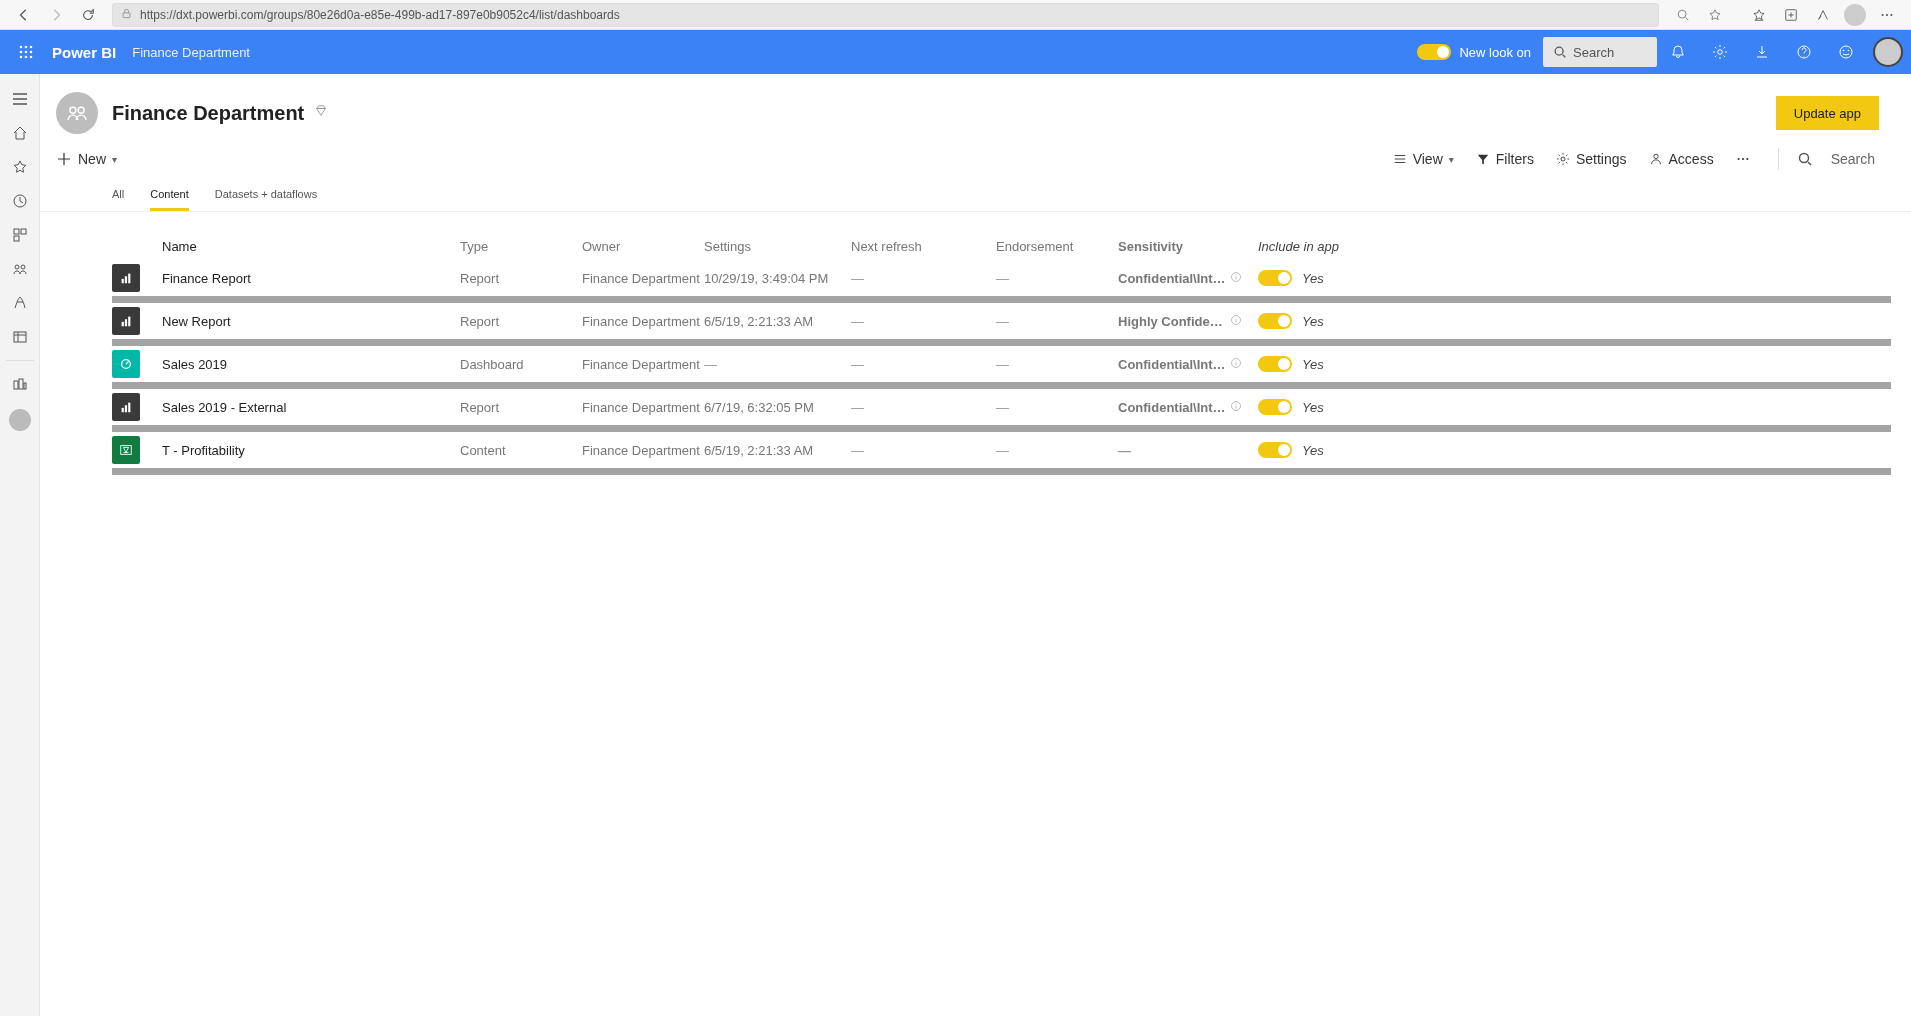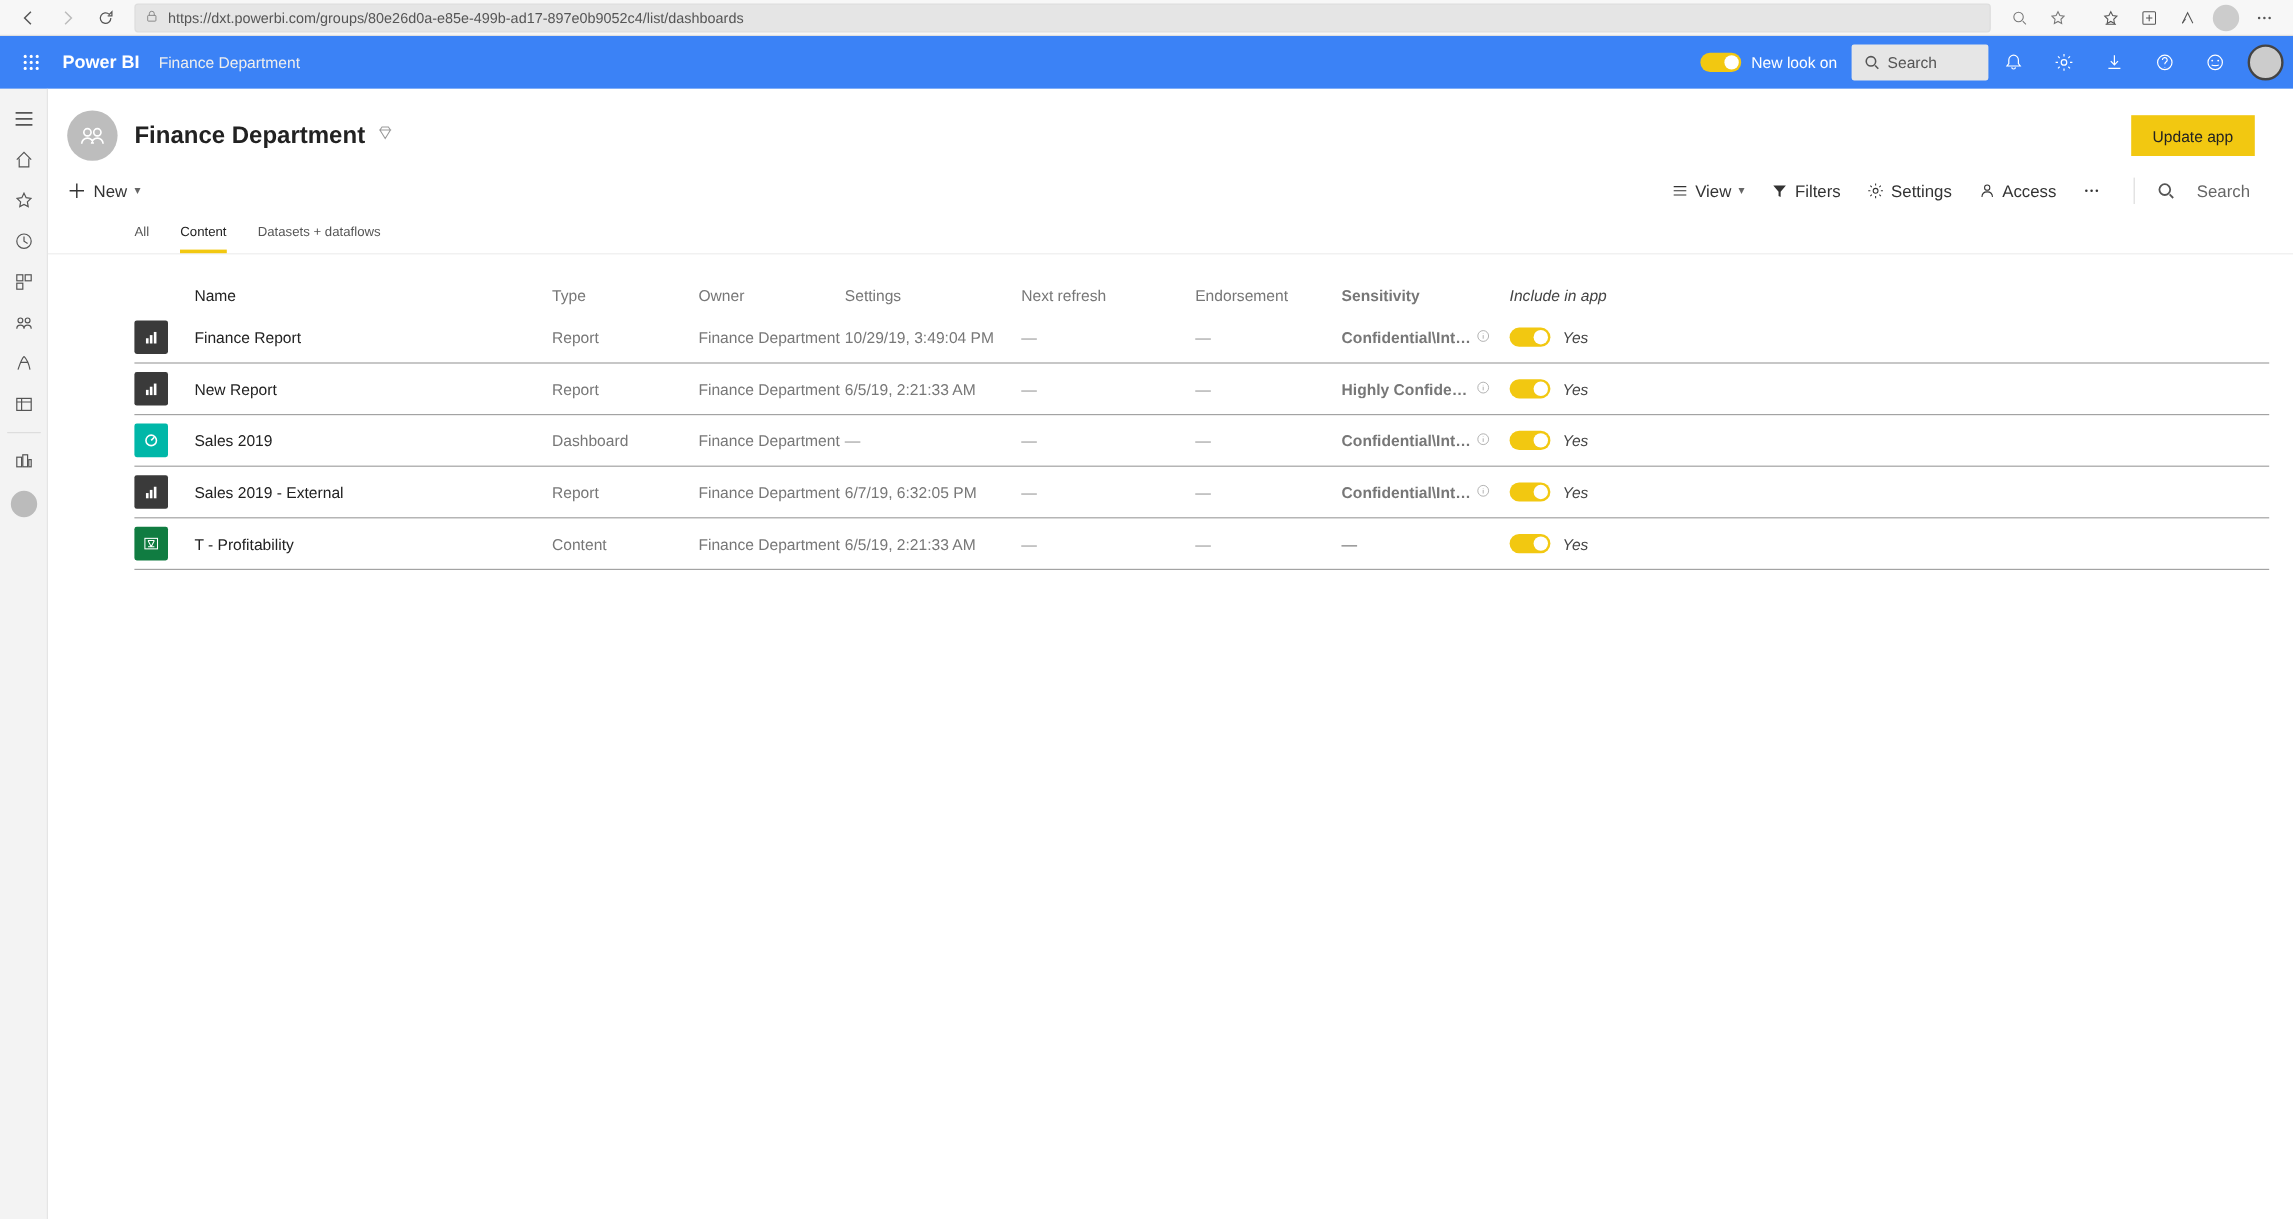--- a/index.html
+++ b/index.html
@@ -57,21 +57,21 @@
 .actionbar .srch svg { margin-right: 18px; }
 
 
 .tabs { display: flex; padding: 0 20px 0 72px; border-bottom: 1px solid #eee; }
 .tab { padding: 8px 0; margin-right: 26px; font-size: 11px; color: #555; cursor: pointer; }
 .tab.active { color: #222; border-bottom: 3px solid #f2c811; font-weight: 500; }
 
 
 .tbl-wrap { padding: 0 20px 0 72px; }
 .tbl-head { display: flex; align-items: center; height: 48px; color: #444; font-size: 13px; padding-top: 20px; }
-.tbl-row { display: flex; align-items: center; height: 43px; border-bottom: 1px solid #a3a3a3; color: #444; font-size: 13px; }
+.tbl-row { display: flex; align-items: center; height: 43px; border-bottom: 7px solid #a3a3a3; color: #444; font-size: 13px; }
 .col-icon { width: 50px; display: flex; justify-content: flex-start; }
 .col-name { width: 298px; color: #222; }
 .col-type { width: 122px; color: #777; }
 .col-owner { width: 122px; color: #777; }
 .col-refreshed { width: 147px; color: #777; }
 .col-next { width: 145px; color: #777; }
 .col-endorse { width: 122px; color: #777; }
 .col-sens { width: 140px; color: #777; display: flex; align-items: center; font-weight: bold; }
 .col-sens .info { margin-left: 4px; color: #aaa; }
 .col-include { width: 140px; display: flex; align-items: center; font-style: italic; }

